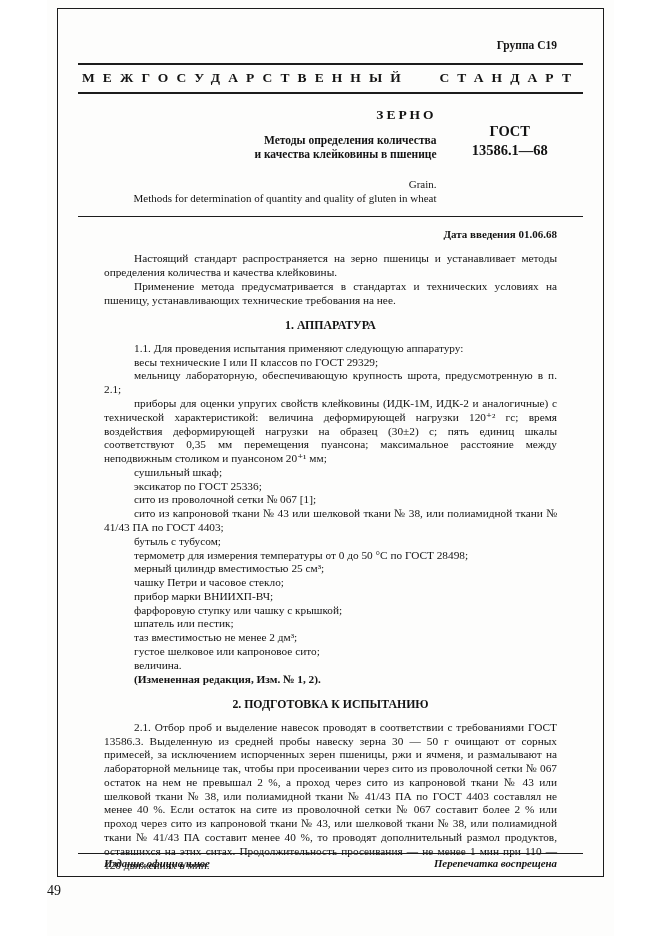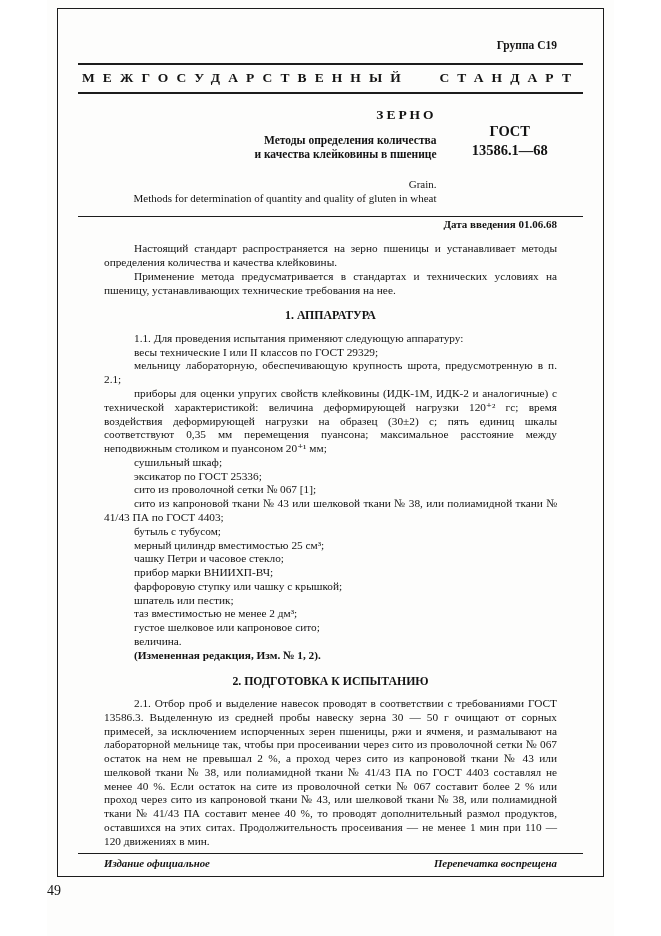--- a/index.html
+++ b/index.html
@@ -27,21 +27,21 @@
   .banner .w { letter-spacing:0.6em; }
   .title-row { display:flex; margin-top:13px; }
   .title-left { width:71%; text-align:right; }
   .title-right { width:29%; text-align:center; padding-top:15px;
     font-weight:bold; font-size:14.5px; line-height:1.3; }
   .doc-title { font-weight:bold; font-size:13.5px; letter-spacing:0.22em; }
   .doc-subtitle { font-weight:bold; font-size:11.5px; line-height:1.25; margin-top:10px; }
   .doc-english { font-size:11px; line-height:1.3; margin-top:15px; }
   .top-rule { border-top:1.6px solid #1c1c1c; margin-top:11px; }
   .date-line { text-align:right; font-weight:bold; font-size:11px;
-    margin-top:1px; padding-right:26px; }
+    margin-top:11px; padding-right:26px; }
   .body-text {
     padding:0 26px; margin-top:12px;
     font-size:11.3px; line-height:1.22; text-align:justify;
   }
   .p { text-indent:30px; }
   .h { text-align:center; font-weight:bold; font-size:11.8px;
     margin:11px 0 9px; text-indent:0; }
   .bold { font-weight:bold; }
   .footer { position:absolute; left:20px; right:20px; bottom:7px; }
   .footer-rule { border-top:1.6px solid #1c1c1c; }
@@ -95,20 +95,21 @@
       <p class="p">1.1. Для проведения испытания применяют следующую аппаратуру:</p>
 
       <p class="p">весы технические I или II классов по ГОСТ 29329;</p>
       <p class="p">мельницу лабораторную, обеспечивающую крупность шрота, предусмотренную в п. 2.1;</p>
       <p class="p">приборы для оценки упругих свойств клейковины (ИДК-1М, ИДК-2 и аналогичные) с технической характеристикой: величина деформирующей нагрузки 120⁺² гс; время воздействия деформирующей нагрузки на образец (30±2) с; пять единиц шкалы соответствуют 0,35 мм перемещения пуансона; максимальное расстояние между неподвижным столиком и пуансоном 20⁺¹ мм;</p>
       <p class="p">сушильный шкаф;</p>
       <p class="p">эксикатор по ГОСТ 25336;</p>
       <p class="p">сито из проволочной сетки № 067 [1];</p>
       <p class="p">сито из капроновой ткани № 43 или шелковой ткани № 38, или полиамидной ткани № 41/43 ПА по ГОСТ 4403;</p>
       <p class="p">бутыль с тубусом;</p>
+      <p class="p">термометр для измерения температуры от 0 до 50 °С по ГОСТ 28498;</p>
       <p class="p">мерный цилиндр вместимостью 25 см³;</p>
       <p class="p">чашку Петри и часовое стекло;</p>
       <p class="p">прибор марки ВНИИХП-ВЧ;</p>
       <p class="p">фарфоровую ступку или чашку с крышкой;</p>
       <p class="p">шпатель или пестик;</p>
       <p class="p">таз вместимостью не менее 2 дм³;</p>
       <p class="p">густое шелковое или капроновое сито;</p>
       <p class="p">величина.</p>
 
       <p class="p bold">(Измененная редакция, Изм. № 1, 2).</p>

